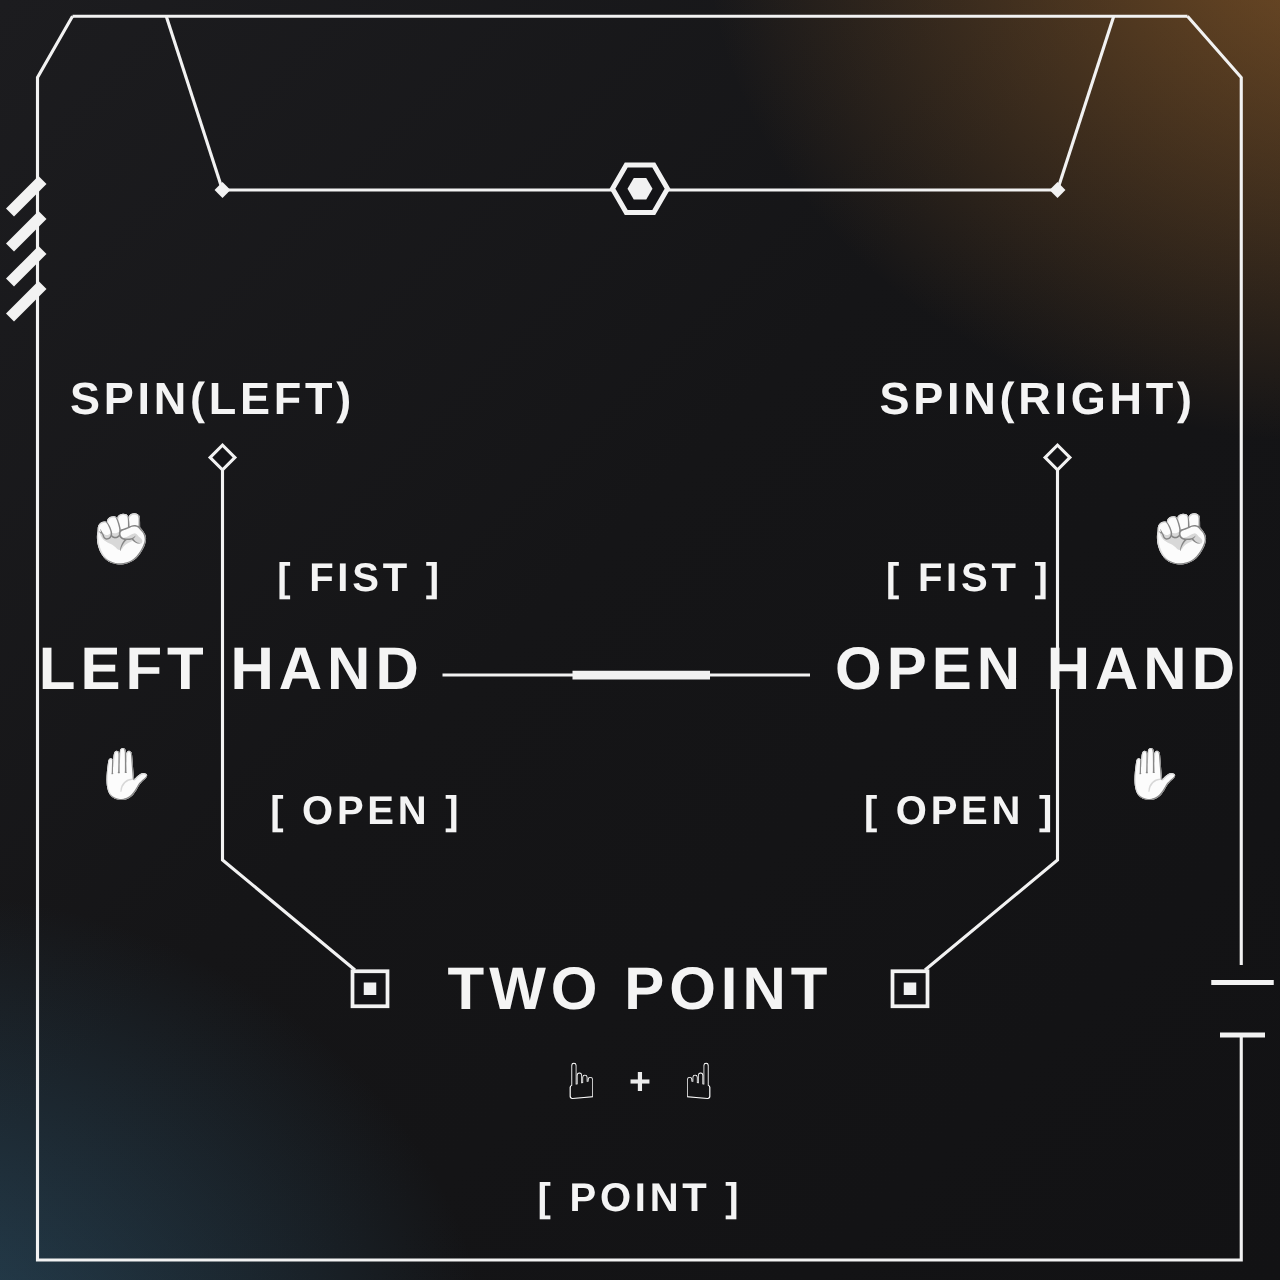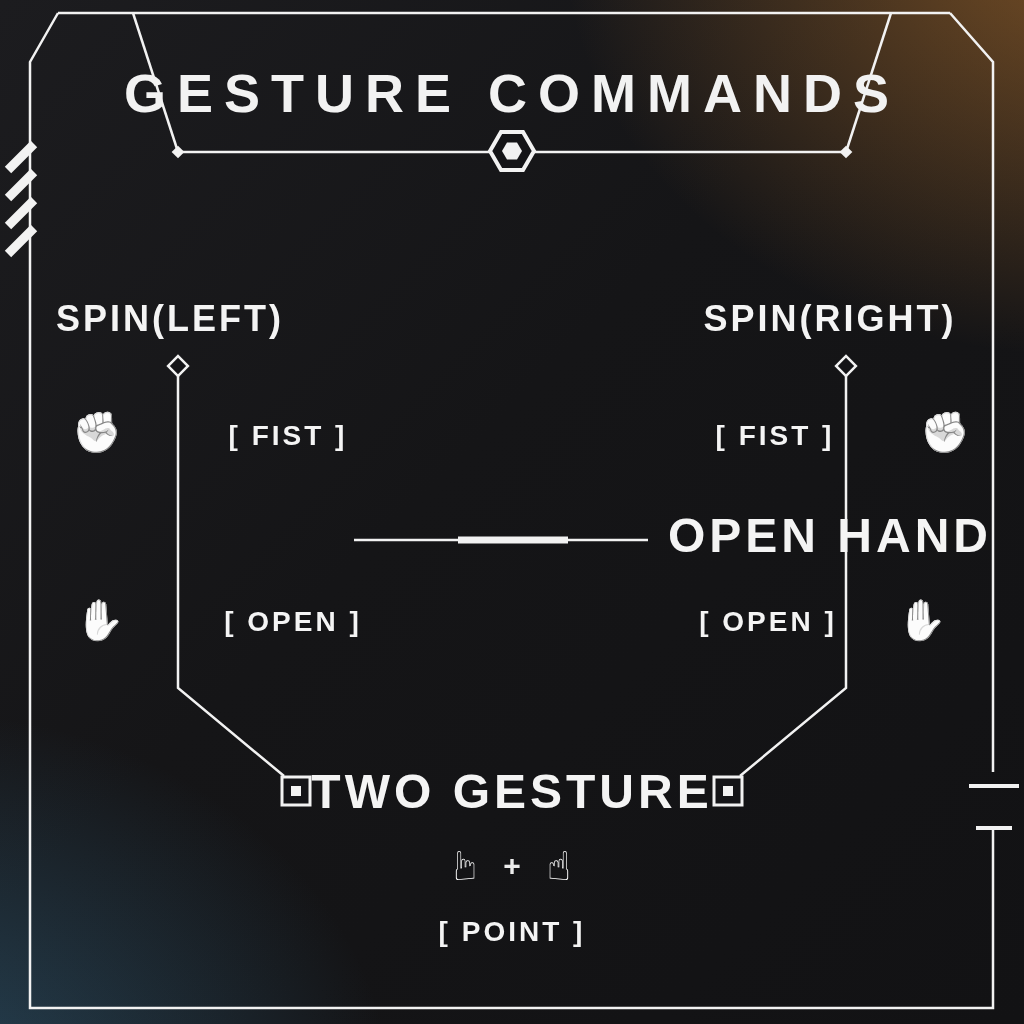--- a/index.html
+++ b/index.html
@@ -18,21 +18,21 @@
   .label{
     position:absolute;transform:translateX(-50%);
     white-space:nowrap;font-weight:bold;color:#f4f4f4;text-align:right;
   }
   .title{
     position:absolute;left:512px;top:62px;transform:translateX(-50%);
     font-size:54px;font-weight:800;letter-spacing:11px;white-space:nowrap;
   }
   .big{font-size:48px;letter-spacing:4px;font-weight:800;}
   .mid{font-size:36px;letter-spacing:3px;font-weight:800;}
-  .small{font-size:28px;letter-spacing:3px;}
+  .small{font-size:32px;letter-spacing:3px;margin-top:24px;}
   .icon{
     position:absolute;transform:translateX(-50%);
     font-size:40px;line-height:1;
     color:#d8d8d8;
     filter:grayscale(1) brightness(1.25);
     font-family:"DejaVu Sans",sans-serif;
   }
   .point-row{
     position:absolute;left:512px;top:846px;transform:translateX(-50%);
     display:flex;align-items:center;gap:26px;
@@ -110,38 +110,38 @@
     <g>
       <rect x="282" y="777" width="28" height="28" fill="#141417" stroke="#f2f2f2" stroke-width="3"></rect>
       <rect x="291" y="786" width="10" height="10" fill="#f2f2f2"></rect>
     </g>
     <g>
       <rect x="714" y="777" width="28" height="28" fill="#141417" stroke="#f2f2f2" stroke-width="3"></rect>
       <rect x="723" y="786" width="10" height="10" fill="#f2f2f2"></rect>
     </g>
   </svg>
 
-  <div class="title">GESTURE COMMANDS</div>
 
   <div class="label mid spin-left">SPIN(LEFT)</div>
   <div class="label mid spin-right">SPIN(RIGHT)</div>
 
   <div class="icon fist-left-icon">✊</div>
   <div class="label small fist-left-label">[ FIST ]</div>
   <div class="label small fist-right-label">[ FIST ]</div>
   <div class="icon fist-right-icon">✊</div>
 
+  <div class="label big left-hand">LEFT HAND</div>
   <div class="label big right-hand">OPEN HAND</div>
 
   <div class="icon open-left-icon">✋</div>
   <div class="label small open-left-label">[ OPEN ]</div>
   <div class="label small open-right-label">[ OPEN ]</div>
   <div class="icon open-right-icon">✋</div>
 
-  <div class="label big two-handed">TWO GESTURE</div>
+  <div class="label big two-handed">TWO POINT</div>
 
   <div class="point-row">
     <span class="icon mirrored">☝</span>
     <span class="plus">+</span>
     <span class="icon">☝</span>
   </div>
 
   <div class="label small point-label">[ POINT ]</div>
 
 </div>

